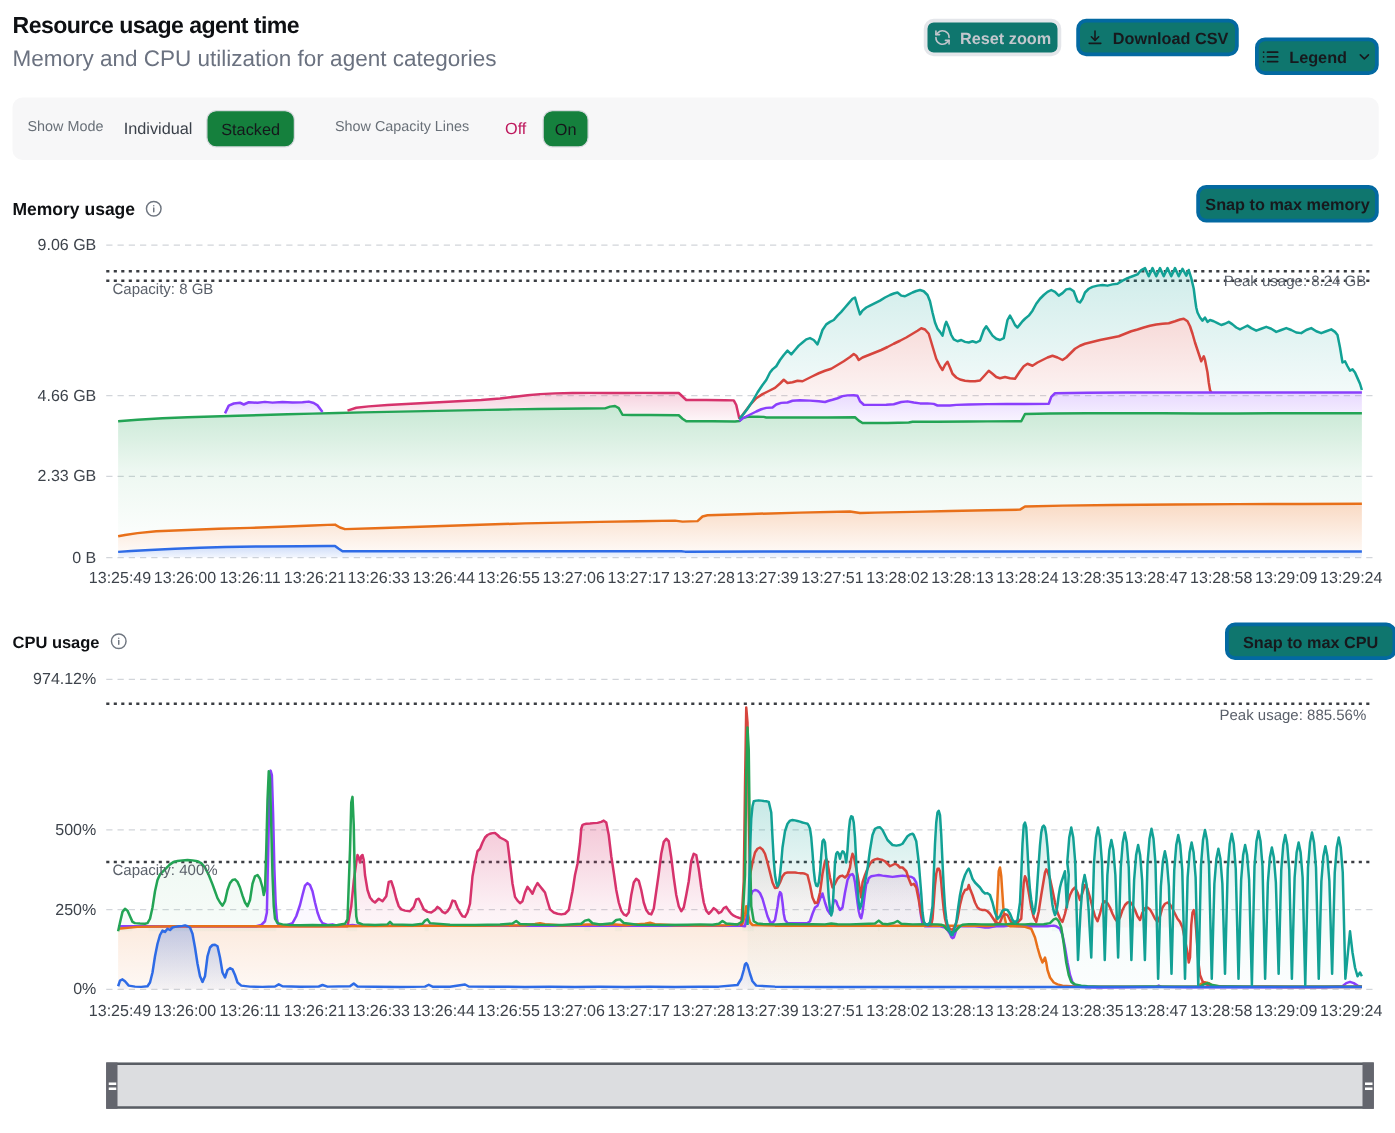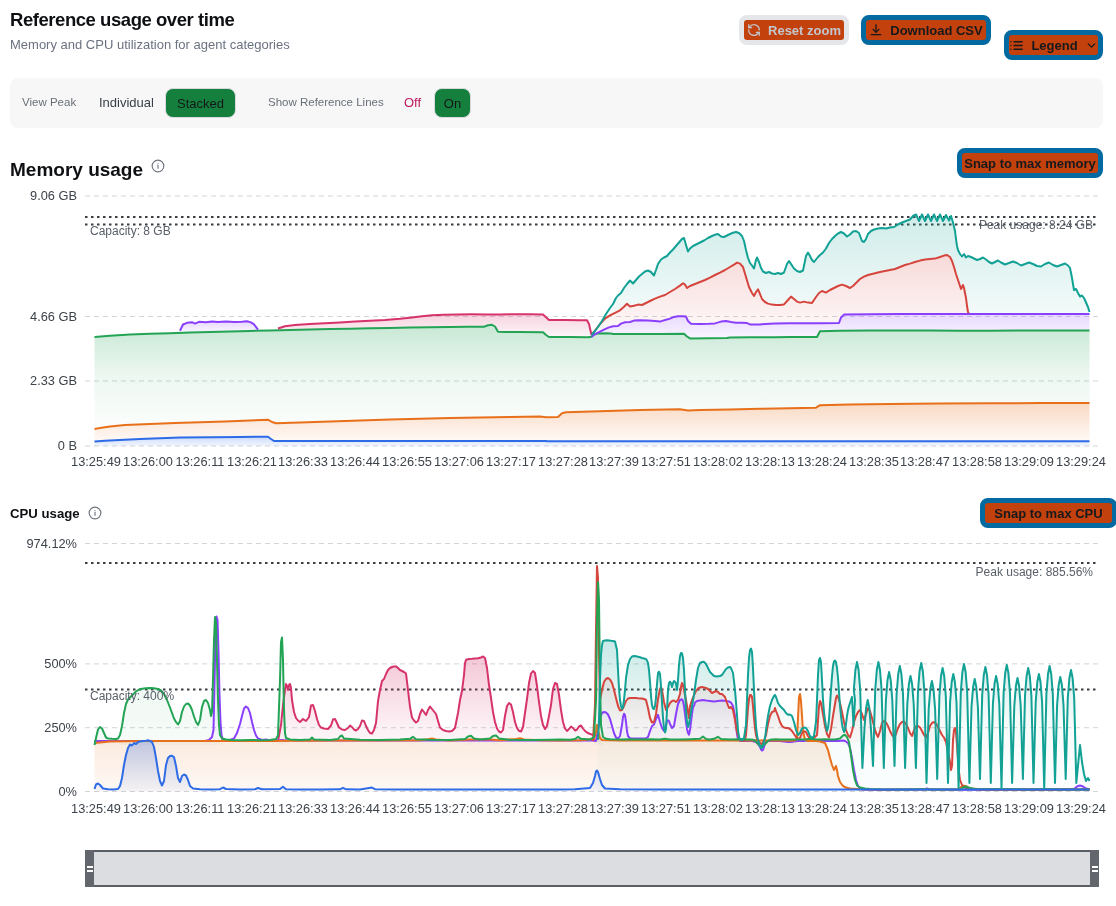--- a/index.html
+++ b/index.html
@@ -1,20 +1,20 @@
 <!DOCTYPE html>
 <html><head><meta charset="utf-8"><style>
 *{margin:0;padding:0;box-sizing:border-box}
 body{width:1116px;height:906px;background:#fff;font-family:"Liberation Sans",sans-serif;position:relative;overflow:hidden}
 .abs{position:absolute}
-.btn{position:absolute;display:flex;align-items:center;justify-content:center;gap:7px;height:30px;background:#c2410c;border:5px solid #0369a1;border-radius:8px;font-size:13px;font-weight:700;color:#17191d}
+.btn{position:absolute;display:flex;align-items:center;justify-content:center;gap:7px;height:30px;background:#0f766e;border:3px solid #0369a1;border-radius:8px;font-size:13px;font-weight:700;color:#17191d}
 .pill{display:inline-flex;align-items:center;justify-content:center;height:30px;background:#15803d;border:1px solid #d7d9de;border-radius:8px;font-size:13px;font-weight:400;color:#15171b}
 </style></head><body>
-<div class="abs" style="left:10px;top:9px;font-size:18.5px;font-weight:700;color:#0e1013;letter-spacing:-.45px">Reference usage over time</div>
-<div class="abs" style="left:10px;top:37px;font-size:13px;color:#6b7280">Memory and CPU utilization for agent categories</div>
+<div class="abs" style="left:10px;top:9px;font-size:18.5px;font-weight:700;color:#0e1013;letter-spacing:-.45px">Resource usage agent time</div>
+<div class="abs" style="left:10px;top:37px;font-size:18px;color:#6b7280">Memory and CPU utilization for agent categories</div>
 <div class="btn" style="left:739px;top:15px;width:110px;color:#c3c7cd;border-color:#e4e6ea"><svg width="14" height="14" viewBox="0 0 24 24" fill="none" stroke="#c1c5cb" stroke-width="2.2" stroke-linecap="round" stroke-linejoin="round">
       <path d="M21 12a9 9 0 0 0-15.5-6.4L3 8"></path>
       <path d="M3 3v5h5"></path>
       <path d="M3 12a9 9 0 0 0 15.5 6.4L21 16"></path>
       <path d="M21 21v-5h-5"></path>
     </svg>Reset zoom</div>
 <div class="btn" style="left:861px;top:15px;width:130px"><svg width="14" height="14" viewBox="0 0 24 24" fill="none" stroke="#17191d" stroke-width="2.2" stroke-linecap="round" stroke-linejoin="round">
       <path d="M12 3v12"></path>
       <path d="M7 11l5 5 5-5"></path>
       <path d="M4 20h16"></path>
@@ -23,27 +23,27 @@
       <path d="M8 6h13"></path>
       <path d="M8 12h13"></path>
       <path d="M8 18h13"></path>
       <path d="M3 6h.01"></path>
       <path d="M3 12h.01"></path>
       <path d="M3 18h.01"></path>
     </svg>Legend<svg width="13" height="13" viewBox="0 0 24 24" fill="none" stroke="#17191d" stroke-width="2.4" stroke-linecap="round" stroke-linejoin="round">
       <path d="M6 9l6 6 6-6"></path>
     </svg></div>
 <div class="abs" style="left:10px;top:78px;width:1093px;height:50px;background:#f7f7f8;border-radius:8px"></div>
-<div class="abs" style="left:22px;top:96px;font-size:11.5px;color:#697078">View Peak</div>
+<div class="abs" style="left:22px;top:96px;font-size:11.5px;color:#697078">Show Mode</div>
 <div class="abs" style="left:99px;top:95px;font-size:13px;color:#3a4049">Individual</div>
 <div class="pill abs" style="left:165px;top:88px;width:71px">Stacked</div>
-<div class="abs" style="left:268px;top:96px;font-size:11.5px;color:#697078">Show Reference Lines</div>
+<div class="abs" style="left:268px;top:96px;font-size:11.5px;color:#697078">Show Capacity Lines</div>
 <div class="abs" style="left:404px;top:95px;font-size:13px;color:#be185d">Off</div>
 <div class="pill abs" style="left:434px;top:88px;width:37px">On</div>
-<div class="abs" style="left:10px;top:159px;font-size:19px;font-weight:700;color:#0e1013;display:flex;gap:8px">Memory usage <svg width="14" height="14" viewBox="0 0 24 24" fill="none" stroke="#6f7680" stroke-width="2">
+<div class="abs" style="left:10px;top:159px;font-size:14px;font-weight:700;color:#0e1013;display:flex;align-items:center;gap:8px">Memory usage <svg width="14" height="14" viewBox="0 0 24 24" fill="none" stroke="#6f7680" stroke-width="2">
       <circle cx="12" cy="12" r="10"></circle>
       <path d="M12 16v-5" stroke-linecap="round"></path>
       <path d="M12 8h.01" stroke-linecap="round"></path>
     </svg></div>
 <div class="btn" style="left:957px;top:148px;width:146px">Snap to max memory</div>
 <div class="abs" style="left:10px;top:506px;font-size:13.2px;font-weight:700;color:#0e1013;display:flex;align-items:flex-start;gap:8px">CPU usage <svg width="14" height="14" viewBox="0 0 24 24" fill="none" stroke="#6f7680" stroke-width="2">
       <circle cx="12" cy="12" r="10"></circle>
       <path d="M12 16v-5" stroke-linecap="round"></path>
       <path d="M12 8h.01" stroke-linecap="round"></path>
     </svg></div>

